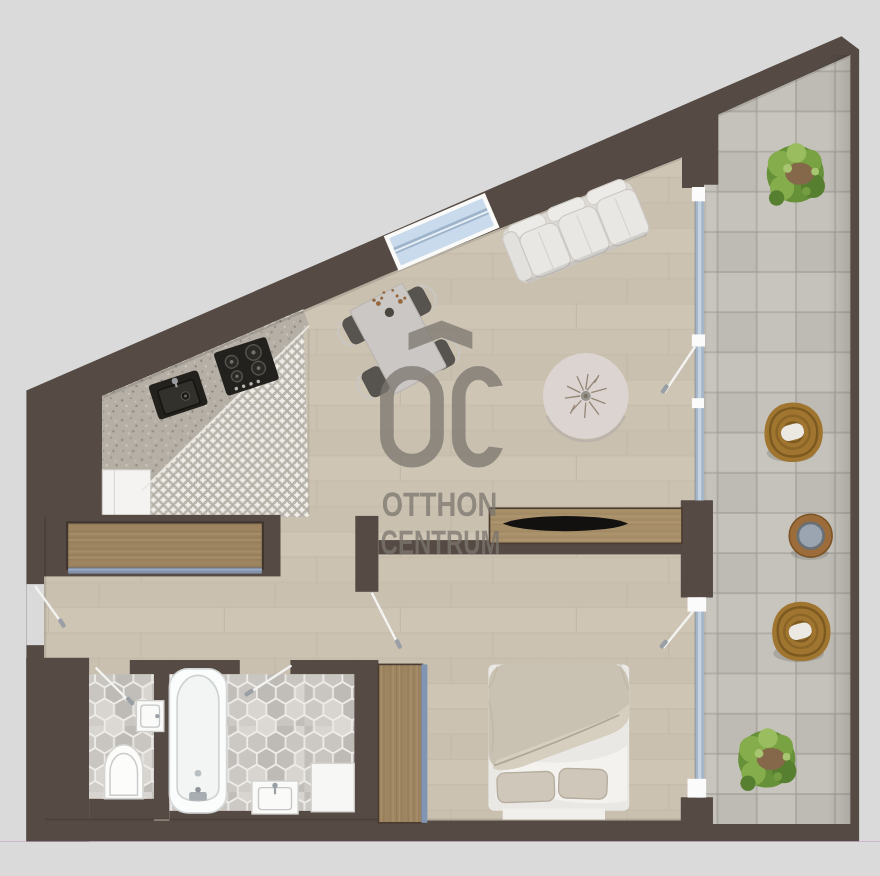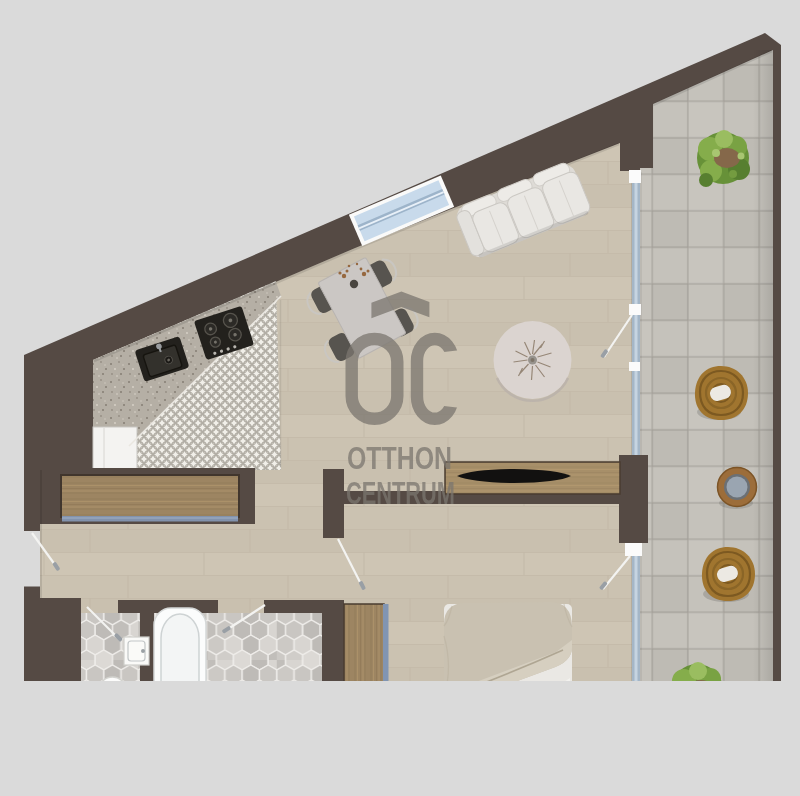--- a/index.html
+++ b/index.html
@@ -1,16 +1,16 @@
 <!DOCTYPE html>
 <html><head>
 <meta charset="utf-8">
 <style>
   html,body{margin:0;padding:0;background:#dadada;}
-  #stage{position:relative;width:800px;height:681px;overflow:hidden;background:#a21caf;
+  #stage{position:relative;width:800px;height:765px;overflow:hidden;background:#a21caf;
     font-family:"Liberation Sans",sans-serif;}
 </style>
 </head>
 <body>
 <div id="stage">
 <svg width="800" height="796" viewBox="0 0 800 796" xmlns="http://www.w3.org/2000/svg">
 <defs>
 
   <pattern id="wood" width="160" height="69" patternUnits="userSpaceOnUse">
     <rect width="160" height="69" fill="#cbc2b1"></rect>

